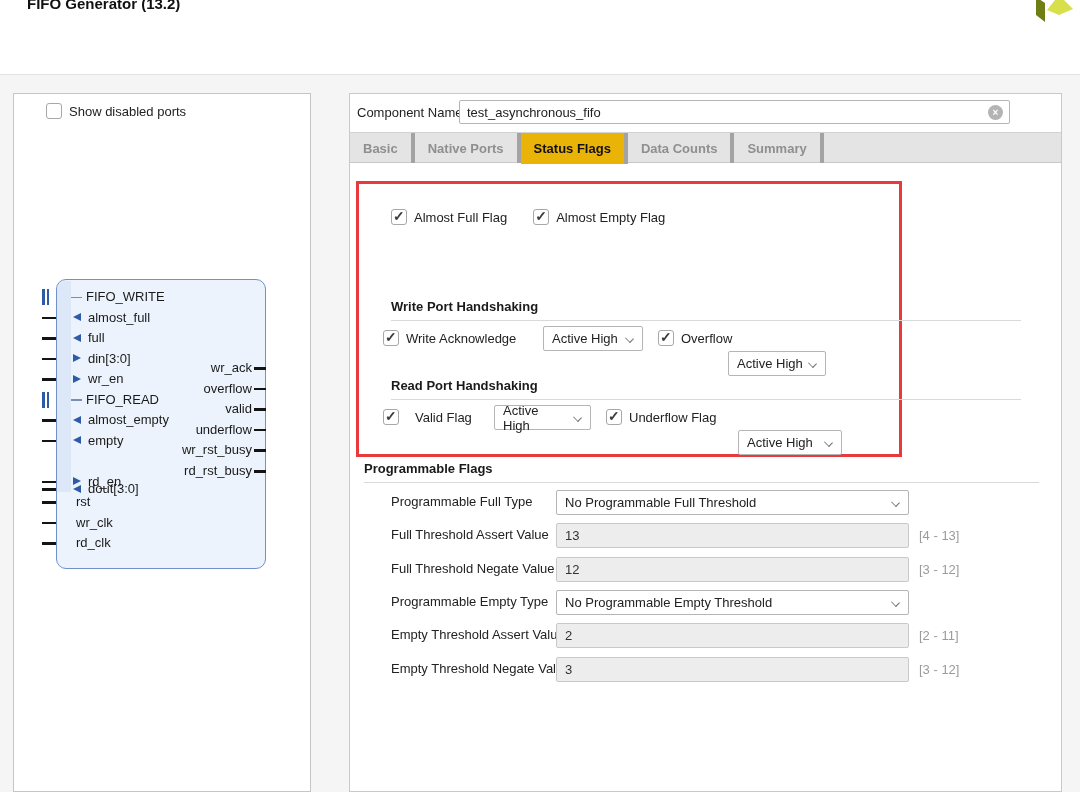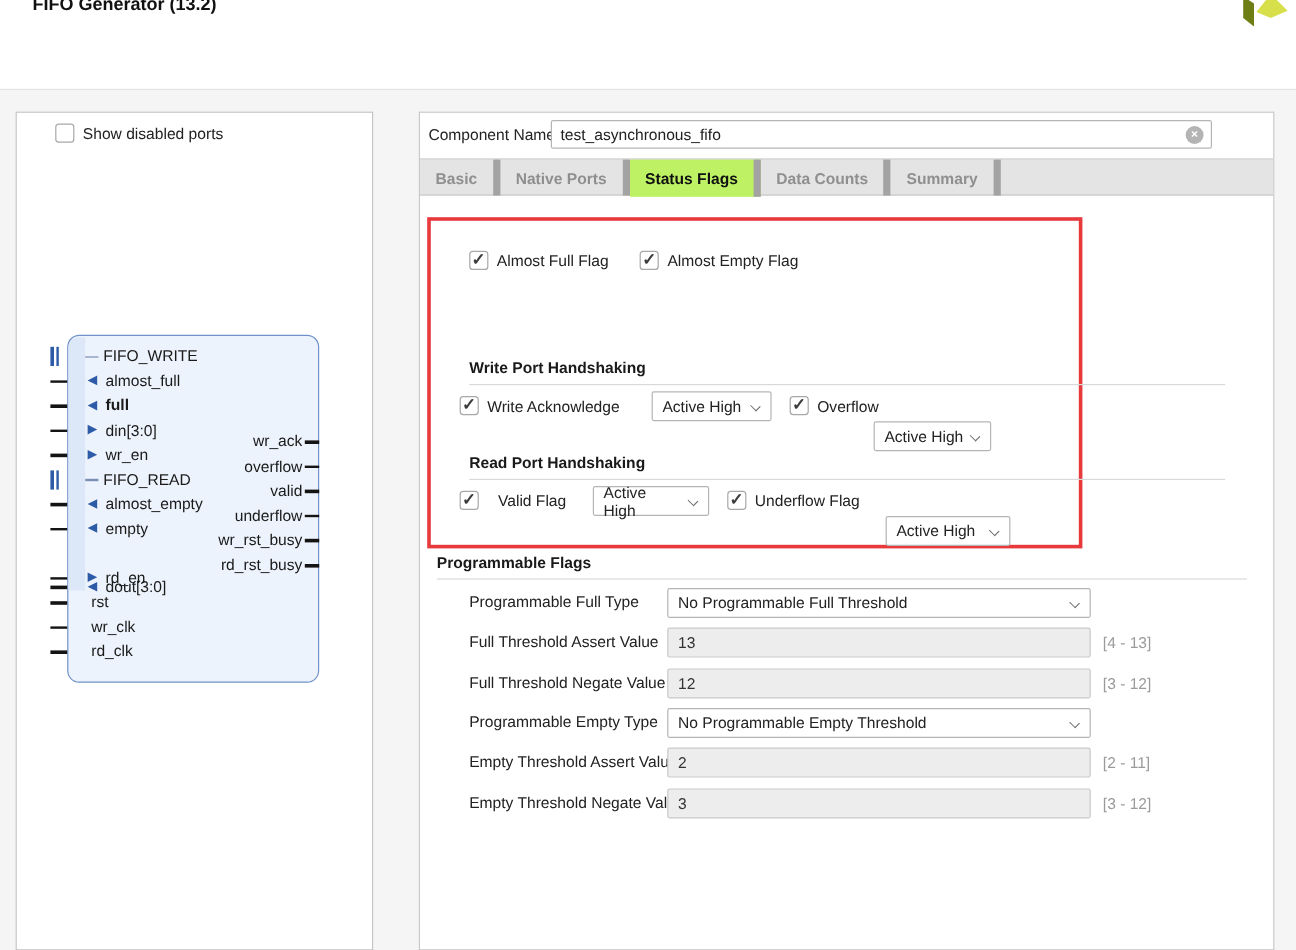--- a/index.html
+++ b/index.html
@@ -70,22 +70,22 @@
     display:flex; align-items:center; padding:0 26px 0 7px; }
   #comp-clear { position:absolute; right:6px; top:4px; width:15px; height:15px; border-radius:50%;
     background:#b4b4b4; color:#fff; font-size:10px; font-weight:bold;
     display:flex; align-items:center; justify-content:center; }
   #comp-clear::after { content:"\00d7"; }
 
   
   #tab-bar { position:absolute; left:0; top:38px; width:711px; height:31px; background:#e4e4e4;
     border-top:1px solid #d2d2d2; border-bottom:1px solid #c8c8c8; display:flex; }
   .tab { height:30px; padding:0 13px; display:flex; align-items:center; font-size:13px;
-    color:#8f8f8f; font-weight:bold; border-right:6px solid #a3a3a3; background:transparent; }
-  .tab.active { background:#bef264; color:#111; height:31px; }
+    color:#8f8f8f; font-weight:bold; border-right:4px solid #a3a3a3; background:transparent; }
+  .tab.active { background:#eab308; color:#111; height:31px; }
 
   
   .sec-title { position:absolute; font-size:13px; font-weight:bold; color:#1a1a1a;
     padding-bottom:6px; border-bottom:1px solid #d9d9d9; }
   #red-rect { position:absolute; left:6px; top:87px; width:546px; height:276px;
     border:3px solid #e8393d; pointer-events:none; }
 
   .sel { background:#fff; border:1px solid #b5b5b5; border-radius:2px; height:25px;
     display:flex; align-items:center; font-size:13px; color:#222; padding:0 22px 0 8px; position:relative; }
   .sel .chev { position:absolute; right:9px; top:8px; width:7px; height:7px;
@@ -123,21 +123,21 @@
         <div class="port-row" style="top: 193px;">
           <span class="grp-bars"></span>
           <span class="grp-dash"></span>
           <span class="grp-lbl">FIFO_WRITE</span>
         </div>
         <div class="port-row" style="top: 213.5px;">
           <span class="stub"></span>
           <span class="arr-l"></span>
           <span class="p-lbl">almost_full</span>
         </div>
-        <div class="port-row" style="top: 234px; font-weight: bold;">
+        <div class="port-row" style="top: 234px;">
           <span class="stub"></span>
           <span class="arr-l"></span>
           <span class="p-lbl">full</span>
         </div>
         <div class="port-row" style="top: 254.5px;">
           <span class="stub"></span>
           <span class="arr-r"></span>
           <span class="p-lbl">din[3:0]</span>
         </div>
         <div class="port-row" style="top: 275px;">

